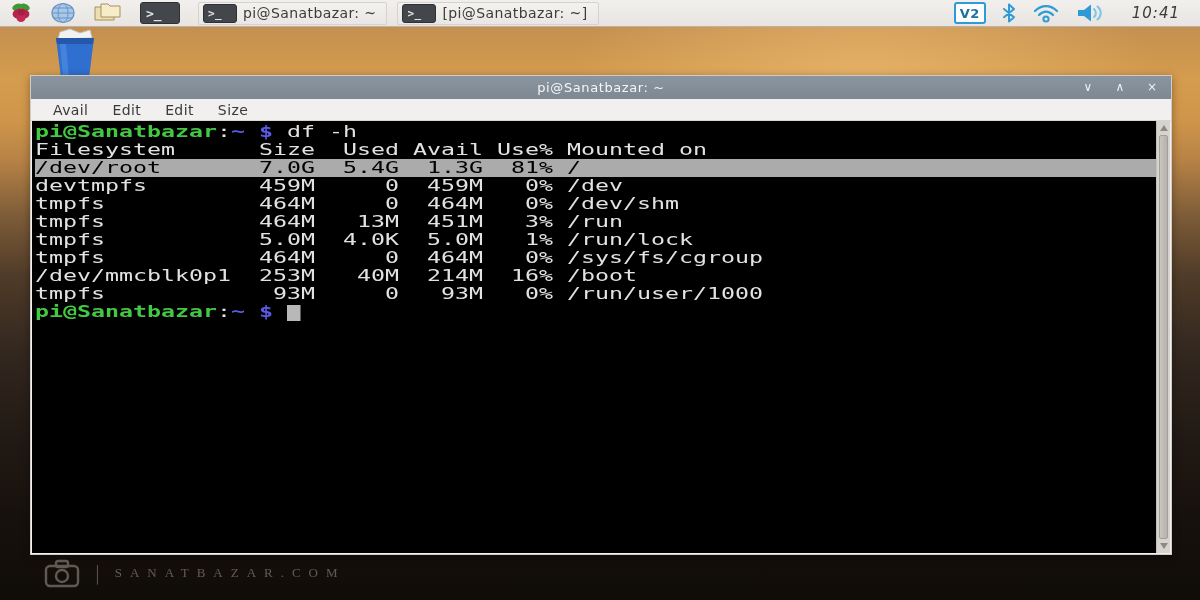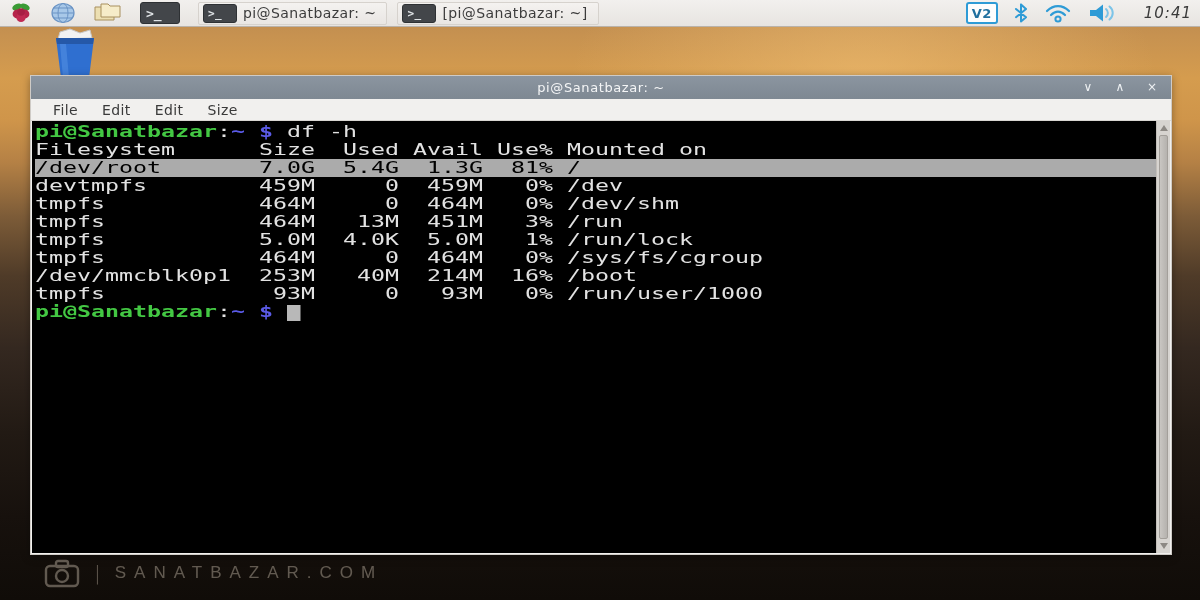--- a/index.html
+++ b/index.html
@@ -31,21 +31,21 @@
     font-size:14px; color:#3c3c3c; letter-spacing:0.4px; white-space:nowrap;
   }
   .term-ico {
     display:inline-flex; align-items:center; justify-content:flex-start;
     background:#43464a; border:1px solid #2e3134; border-radius:3px;
     color:#dfe3e6; font-family:"DejaVu Sans Mono","Liberation Mono",monospace;
     font-weight:bold;
   }
   .term-ico.launch { width:40px; height:22px; font-size:13px; padding-left:5px; }
   .term-ico.small  { width:34px; height:19px; font-size:11px; padding-left:4px; }
-  #tray { margin-left:auto; display:flex; align-items:center; gap:16px; padding-right:8px; }
+  #tray { margin-left:auto; display:flex; align-items:center; gap:16px; padding-right:20px; }
   #vnc-badge {
     width:32px; height:22px; background:#fdfdfd; border:2px solid #2e9bd6; border-radius:3px;
     display:flex; align-items:center; justify-content:center;
     color:#20709f; font-weight:bold; font-size:13px; letter-spacing:0.5px; cursor:pointer;
   }
   #clock { font-size:15px; color:#3a3a3a; letter-spacing:1px; margin-left:10px;font-style:italic; }
   .tray-ico { display:flex; align-items:center; cursor:pointer; }
 
   
   #trash { position:absolute; left:46px; top:28px; width:58px; height:54px; cursor:pointer; }
@@ -101,21 +101,21 @@
     background:linear-gradient(90deg,#c9c6c2,#b5b2ae); border:1px solid #a39f9a; border-radius:2px; cursor:grab;
   }
 
   
   #watermark {
     position:absolute; left:44px; top:558px; display:flex; align-items:center; gap:14px;
     opacity:0.42;
   }
   #wm-sep { color:#cfc3b2; font-size:20px; font-weight:300; }
   #wm-text {
-    color:#cfc3b2; font-size:17px; letter-spacing:8px; font-family:Liberation Sans, sans-serif;
+    color:#cfc3b2; font-size:13px; letter-spacing:8px; font-family:Liberation Serif, serif;
   }
 </style>
 </head>
 <body>
 
 <div id="screen">
 
   <div id="taskbar">
     <div class="tb-launcher">
       <svg width="26" height="22" viewBox="0 0 26 22">
@@ -192,21 +192,21 @@
   <div id="window">
     <div id="titlebar">
       <div id="window-title">pi@Sanatbazar: ~</div>
       <div id="win-controls">
         <span class="win-btn">∨</span>
         <span class="win-btn">∧</span>
         <span class="win-btn">×</span>
       </div>
     </div>
     <div id="menubar">
-      <span class="menu-item">File</span>
+      <span class="menu-item">Avail</span>
       <span class="menu-item">Edit</span>
       <span class="menu-item">Edit</span>
       <span class="menu-item">Size</span>
     </div>
 
     <div id="term-area">
       <div id="term-screen">
         <div id="term-content">
           <div class="term-line"><span class="p-user">pi@Sanatbazar</span><span class="p-sep">:</span><span class="p-path">~</span><span class="p-sym"> $ </span><span class="p-cmd">df -h</span></div>
           <div class="term-line">Filesystem      Size  Used Avail Use% Mounted on</div>

